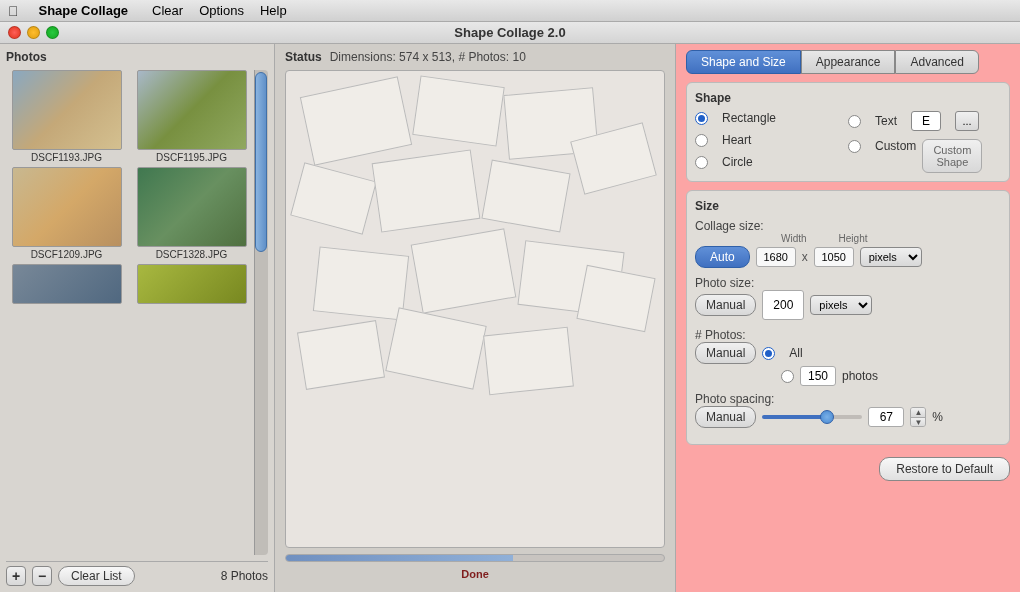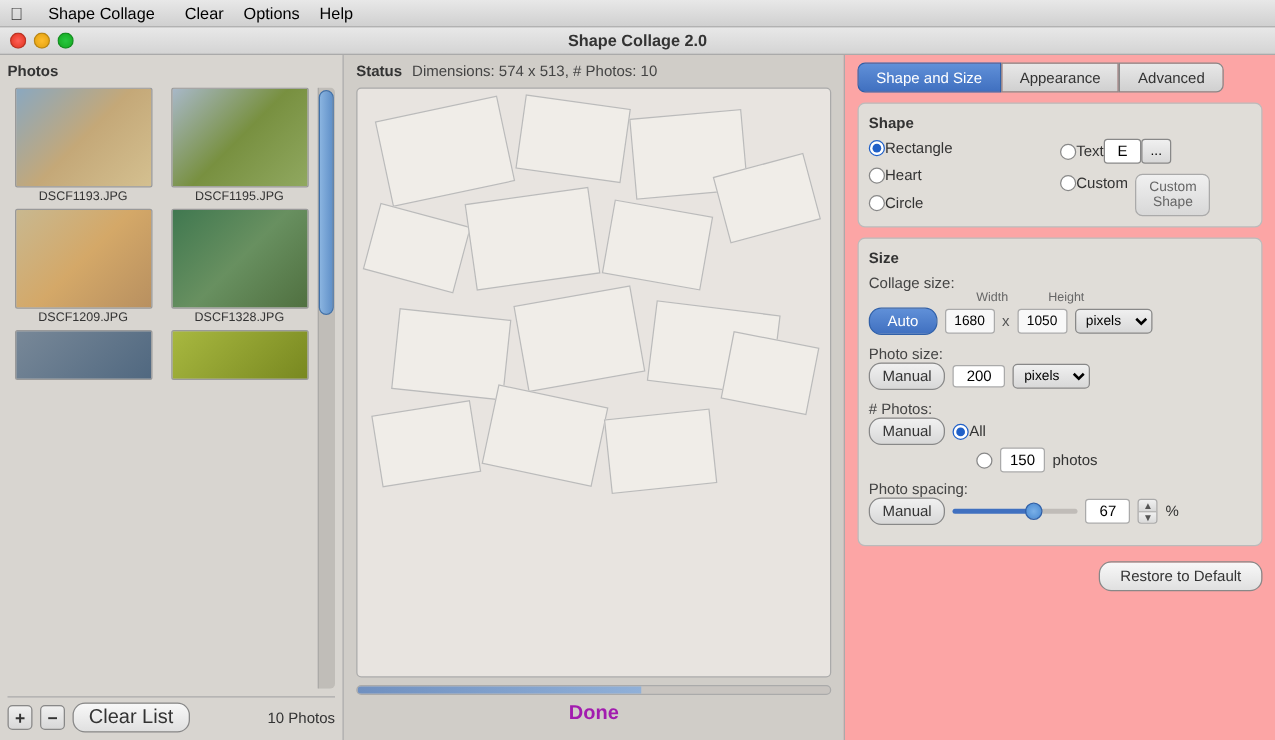--- a/index.html
+++ b/index.html
@@ -16,21 +16,21 @@
     .menu-bar {
       height: 22px;
       background: linear-gradient(to bottom, #e8e8e8, #d0d0d0);
       border-bottom: 1px solid #aaa;
       display: flex;
       align-items: center;
       padding: 0 8px;
       gap: 16px;
     }
     .apple-logo { font-size: 14px; color: #333; margin-right: 4px; }
-    .menu-bar-app { font-weight: normal; font-size: 13px; color: #000; margin-right: 8px; }
+    .menu-bar-app { font-weight: bold; font-size: 13px; color: #000; margin-right: 8px; }
     .menu-bar-item { font-size: 13px; color: #000; cursor: pointer; }
 
     
     .title-bar {
       height: 22px;
       background: linear-gradient(to bottom, #e8e8e8, #d4d4d4);
       border-bottom: 1px solid #aaa;
       display: flex;
       align-items: center;
       justify-content: center;
@@ -155,21 +155,21 @@
       border-radius: 4px;
       display: flex; align-items: center; justify-content: center;
       cursor: pointer;
       font-size: 14px; color: #333; font-weight: bold;
     }
     .clear-btn, .preview-btn, .create-btn {
       background: linear-gradient(to bottom, #f8f8f8, #e0e0e0);
       border: 1px solid #888;
       border-radius: 10px;
       padding: 2px 12px;
-      font-size: 16px;
+      font-size: 12px;
       cursor: pointer;
       color: #333;
     }
     .photos-count { font-size: 12px; color: #333; margin-left: auto; }
 
     
     .preview-panel {
       flex: 1;
       display: flex;
       flex-direction: column;
@@ -208,23 +208,23 @@
       overflow: hidden;
     }
     .progress-bar-fill {
       height: 100%;
       background: linear-gradient(to right, #7090c0, #90b0d8);
       width: 60%;
     }
 
     .done-label {
       text-align: center;
-      font-size: 16px;
+      font-size: 11px;
       font-weight: bold;
-      color: #a21caf;
+      color: #7f1d1d;
       margin-bottom: 6px;
     }
 
     .preview-footer {
       display: flex;
       align-items: center;
       gap: 10px;
     }
     .watch-checkbox { display: flex; align-items: center; gap: 4px; }
     .checkbox-blue {
@@ -277,21 +277,21 @@
       background: #e0ddd8;
       border: 1px solid #bbb;
       border-radius: 6px;
       padding: 8px;
       margin-bottom: 8px;
     }
 
     .radio-row {
       display: flex;
       align-items: center;
-      gap: 0;
+      gap: 14px;
       margin-bottom: 4px;
     }
     .radio-btn {
       width: 13px; height: 13px;
       border-radius: 50%;
       border: 1.5px solid #888;
       display: flex; align-items: center; justify-content: center;
       cursor: pointer;
       background: white;
     }
@@ -386,21 +386,21 @@
     }
     .small-num-input {
       width: 36px; height: 20px;
       border: 1px solid #aaa;
       background: white;
       border-radius: 3px;
       text-align: center;
       font-size: 12px;
     }
     .large-num-input {
-      width: 42px; height: 18px;
+      width: 42px; height: 30px;
       border: 1px solid #aaa;
       background: white;
       border-radius: 3px;
       text-align: center;
       font-size: 12px;
     }
 
     .sub-section-title { font-size: 12px; color: #444; margin-bottom: 4px; }
 
     .slider-container { display: flex; align-items: center; gap: 8px; }
@@ -514,21 +514,21 @@
         </div>
       </div>
       <div class="scrollbar-track">
         <div class="scrollbar-thumb"></div>
       </div>
     </div>
     <div class="photos-footer">
       <div class="icon-btn">+</div>
       <div class="icon-btn">−</div>
       <button class="clear-btn">Clear List</button>
-      <span class="photos-count">10 Photos</span>
+      <span class="photos-count">8 Photos</span>
     </div>
   </div>
 
   <div class="preview-panel">
     <div class="status-bar">
       <span class="status-label">Status</span>
       <span class="status-text">Dimensions: 574 x 513, # Photos: 10</span>
     </div>
 
     <div class="collage-preview">

